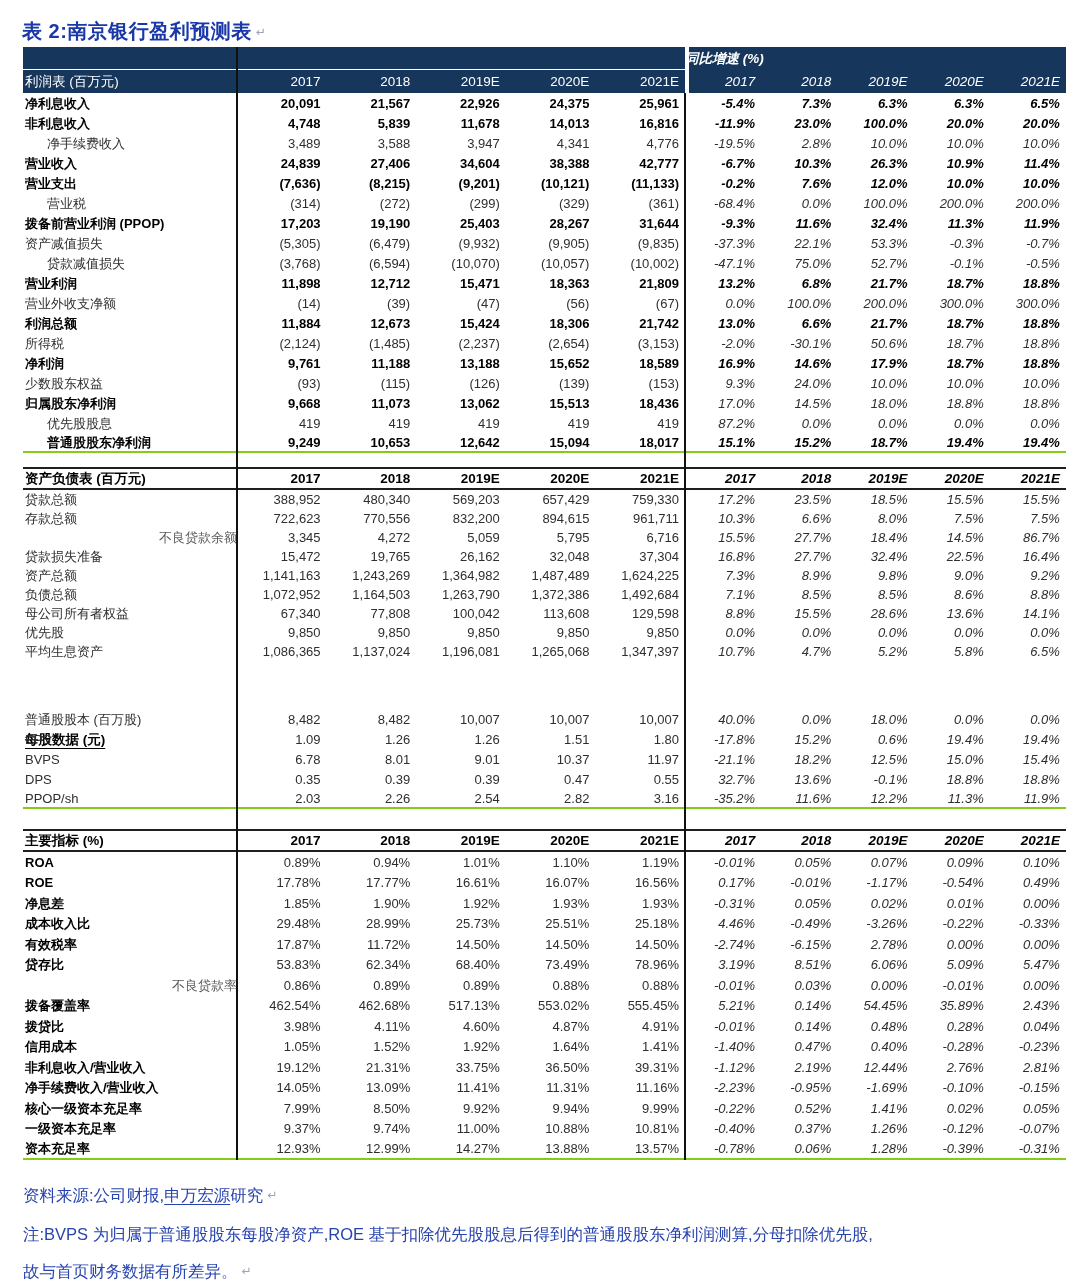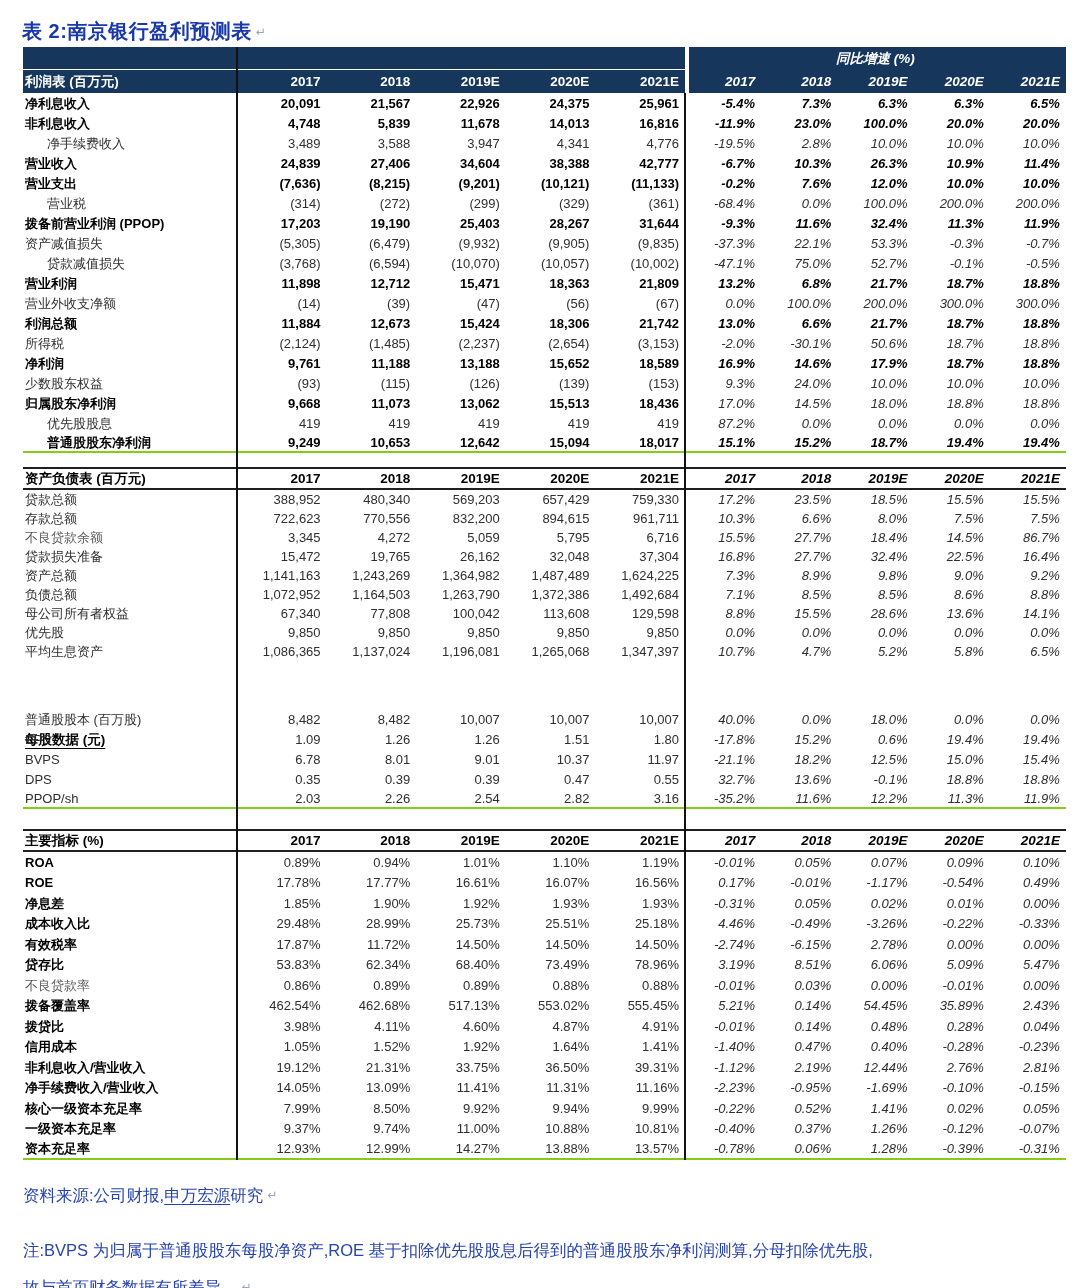--- a/index.html
+++ b/index.html
@@ -7,41 +7,41 @@
   .page{position:relative;width:1080px;height:1288px;background:#fff;overflow:hidden;
         font-family:"Liberation Sans","DejaVu Sans",sans-serif;}
   .title{position:absolute;left:22px;top:18px;font-size:20px;font-weight:700;color:#1a38a8;letter-spacing:.5px;white-space:nowrap;}
   .pmark{color:#9aa2bd;font-size:12px;font-weight:400;font-style:normal;margin-left:4px;vertical-align:2px;}
   .twrap{position:absolute;left:23px;top:47px;width:1043px;}
   .vline{position:absolute;width:1.5px;background:#111;z-index:4;}
   .wgap{position:absolute;left:662px;top:0;width:4px;height:46px;background:#fff;z-index:6;}
   .grid{display:grid;grid-template-columns:214px repeat(5,89.6px) repeat(5,76.2px);align-items:center;}
   .th-row{height:23px;background:#16365c;color:#fff;}
   .th-span{height:23px;background:#16365c;}
-  .yoyttl{grid-column:7/-1;text-align:center;font-size:13.5px;font-weight:700;font-style:italic;color:#fff;}
+  .yoyttl{grid-column:7/-1;text-align:left;font-size:13.5px;font-weight:700;font-style:italic;color:#fff;}
   .lspan{grid-column:1/7;border-bottom:1px solid #fff;height:23px;}
   .c{font-size:13px;color:#2e2e2e;white-space:nowrap;line-height:1;}
-  .hc{font-size:13.5px;font-weight:700;}
+  .hc{font-size:13.5px;font-weight:400;}
   .num{text-align:right;padding-right:6px;}
   .lbl{padding-left:2px;}
   .ind{padding-left:24px;}
   .b{font-weight:700;color:#000;}
   .w{color:#fff;}
   .it{font-style:italic;}
-  .grayserif{font-family:Liberation Sans, sans-serif;color:#5a5a5a;}
+  .grayserif{font-family:Liberation Sans, sans-serif;color:#5a5a5a;text-align:right;}
   .row{height:20px;}
   .row.h19{height:19px;}
   .row.h205{height:20.5px;}
   .bb{border-bottom:2px solid #84cc16;}
   .sec-head{height:23px;border-top:2px solid #1f1f1f;border-bottom:2px solid #1f1f1f;}
   .ps-head{height:24px;}
   .ps-head .lbl{font-size:13.5px;font-weight:700;color:#000;text-decoration:underline;text-underline-offset:4px;margin-top:48px;}
   .spacer1{height:14px;} .spacer2{height:24px;} .spacer3{height:20px;}
   .footer{position:absolute;left:23px;top:1180px;width:1043px;color:#2743ae;font-size:16.5px;line-height:30px;}
-  .src{margin-bottom:22px;}
+  .src{margin-bottom:6px;}
   .src-link{color:#2743ae;text-decoration:underline;text-underline-offset:3px;cursor:pointer;}
   .note{line-height:37px;}
 </style>
 </head>
 <body>
 
 <div class="page">
   <div class="title"><span>表 2:南京银行盈利预测表</span><span class="pmark">↵</span></div>
 
   <div class="twrap" id="table-root" style="position: relative;">

